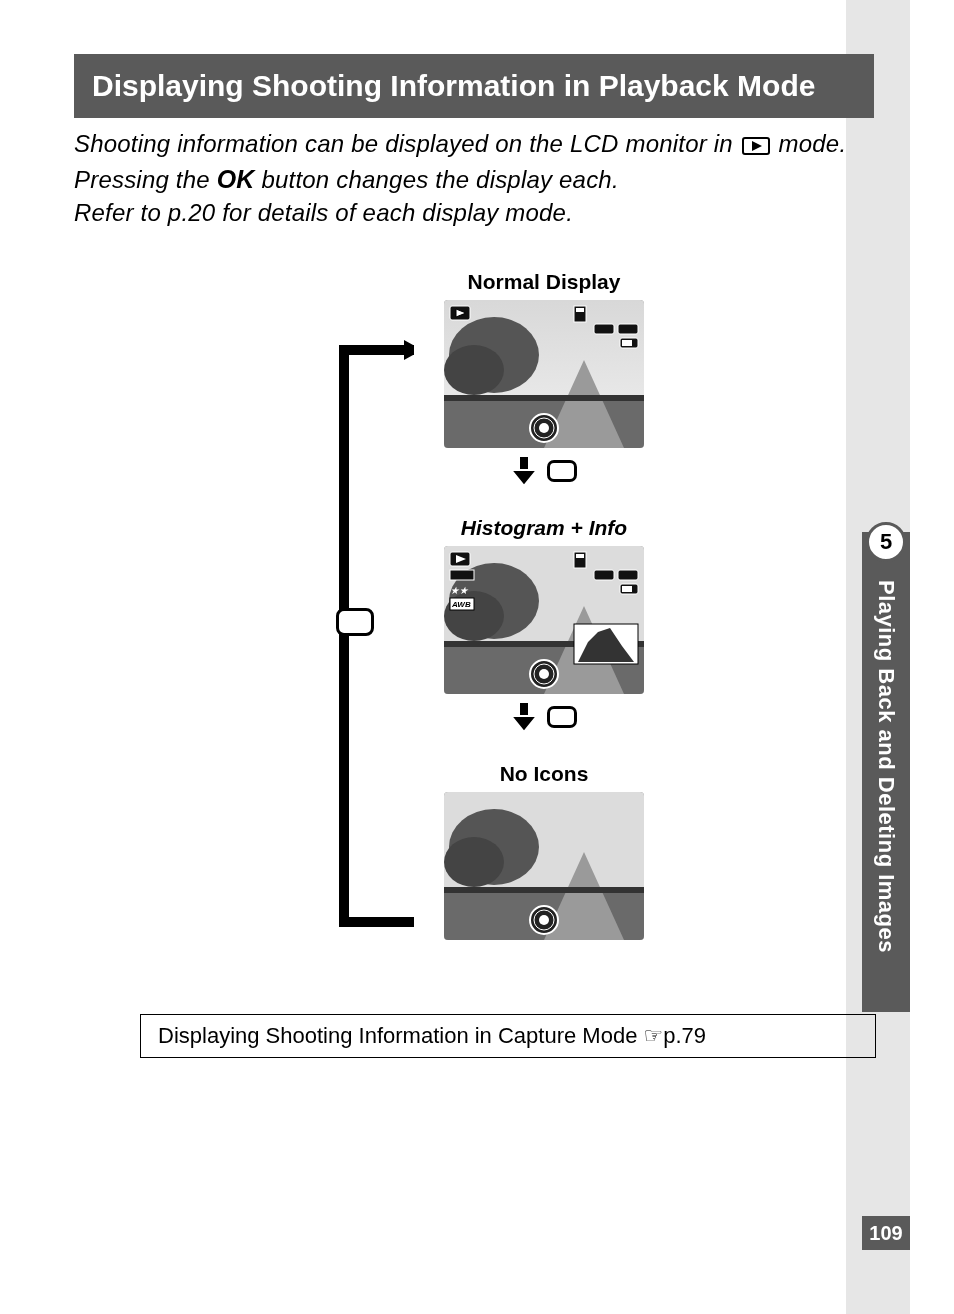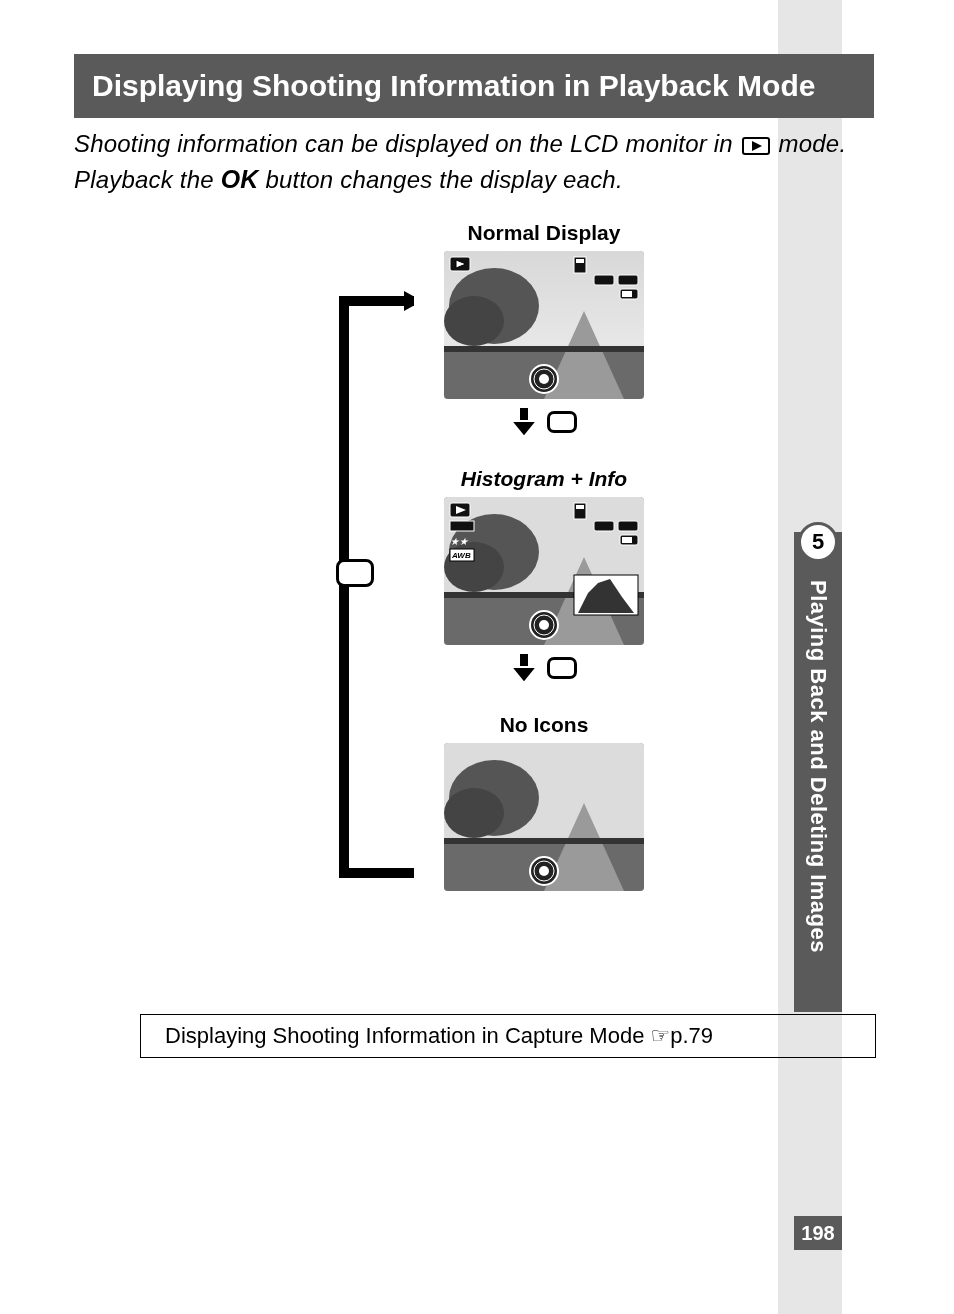--- a/index.html
+++ b/index.html
@@ -1,53 +1,54 @@
 <!DOCTYPE html>
 <html><head>
 <meta charset="utf-8">
 <style>
   * { margin: 0; padding: 0; box-sizing: border-box; }
   html, body { width: 954px; height: 1314px; font-family: Arial, Helvetica, sans-serif; background: #fff; color: #000; }
-  .page { position: relative; width: 842px; height: 1314px; }
+  .page { position: relative; width: 910px; height: 1314px; }
   .side-strip { position: absolute; top: 0; right: 0; width: 64px; height: 1314px; background: #e6e6e6; }
   .content { position: absolute; top: 54px; left: 74px; width: 800px; }
   .title-bar { background: #5a5a5a; color: #fff; font-weight: bold; font-size: 30px; padding: 14px 18px; line-height: 1.2; }
   .intro { font-size: 24px; line-height: 1.35; margin-top: 10px; letter-spacing: 0.2px; font-style: italic; }
   .intro .ok { font-size: 25px; font-weight: bold; }
-  .diagram { position: relative; margin-top: 24px; height: 700px; }
+  .diagram { position: relative; margin-top: 40px; height: 700px; }
   .col { position: absolute; left: 340px; width: 260px; text-align: center; }
   .mode-label { font-weight: bold; font-size: 21px; margin-bottom: 6px; }
   .lcd { position: relative; width: 200px; height: 148px; margin: 0 auto; border-radius: 4px; overflow: hidden; background: #888; }
   .lcd svg { display: block; width: 100%; height: 100%; }
   .arrow-row { display: flex; justify-content: center; align-items: center; gap: 10px; margin: 8px 0 4px; }
   .ok-btn { width: 30px; height: 22px; border: 3px solid #000; border-radius: 7px; background: #fff; }
   .big-ok { position: absolute; left: 262px; top: 338px; width: 38px; height: 28px; border: 3px solid #000; border-radius: 8px; background: #fff; }
   .loop-line { position: absolute; left: 240px; top: 70px; width: 100px; height: 592px; }
-  .xref-box { position: absolute; left: 140px; top: 1014px; width: 736px; border: 1px solid #000; padding: 8px 24px; font-size: 22px; }
+  .xref-box { position: absolute; left: 140px; top: 1014px; width: 736px; border: 1px solid #000; padding: 8px 17px; font-size: 22px; }
   .side-tab { position: absolute; right: 0; top: 532px; width: 48px; height: 480px; background: #5a5a5a; color: #fff; }
   .side-tab-circle { position: absolute; top: -10px; left: 50%; transform: translateX(-50%); width: 40px; height: 40px; border-radius: 20px; background: #fff; border: 3px solid #5a5a5a; color: #000; font-size: 22px; font-weight: bold; display: flex; align-items: center; justify-content: center; }
   .side-tab-text { writing-mode: vertical-rl; font-weight: bold; font-size: 22px; position: absolute; top: 48px; left: 50%; transform: translateX(-50%); white-space: nowrap; letter-spacing: 0.5px; }
   .page-number { position: absolute; right: 0; bottom: 64px; width: 48px; height: 34px; background: #5a5a5a; color: #fff; font-weight: bold; font-size: 20px; display: flex; align-items: center; justify-content: center; }
   .play-icon-inline { display: inline-block; vertical-align: -3px; margin: 0 2px; }
 </style>
 </head>
 <body>
 
 <div class="page">
   <div class="side-strip"></div>
 
   <div class="content">
     <div class="title-bar">Displaying Shooting Information in Playback Mode</div>
 
     <div class="intro">
       <span>Shooting information can be displayed on the LCD monitor in </span><span class="play-icon-inline"><svg width="28" height="18" viewBox="0 0 28 18">
             <rect x="1" y="1" width="26" height="16" rx="2" fill="none" stroke="#000" stroke-width="2"></rect>
             <polygon points="10,4 20,9 10,14" fill="#000"></polygon>
           </svg></span><span> mode.</span><br>
-      <span>Playback the </span><span class="ok">OK</span><span> button changes the display each.</span><br>
+      <span>Pressing the </span><span class="ok">OK</span><span> button changes the display each.</span><br>
+      <span>Refer to p.20 for details of each display mode.</span>
     </div>
 
     <div class="diagram">
 
       <svg class="loop-line" viewBox="0 0 100 592">
         <path d="M100 10 L30 10 L30 582 L100 582" fill="none" stroke="#000" stroke-width="10"></path>
         <polygon points="100,0 100,20 118,10" fill="#000" transform="translate(-10,0)"></polygon>
       </svg>
 
       <div class="big-ok"></div>
@@ -178,14 +179,14 @@
 
   <div class="xref-box">
     <span>Displaying Shooting Information in Capture Mode </span><span>☞</span><span>p.79</span>
   </div>
 
   <div class="side-tab">
     <div class="side-tab-circle">5</div>
     <div class="side-tab-text">Playing Back and Deleting Images</div>
   </div>
 
-  <div class="page-number">198</div>
+  <div class="page-number">109</div>
 </div>
 
 </body></html>

